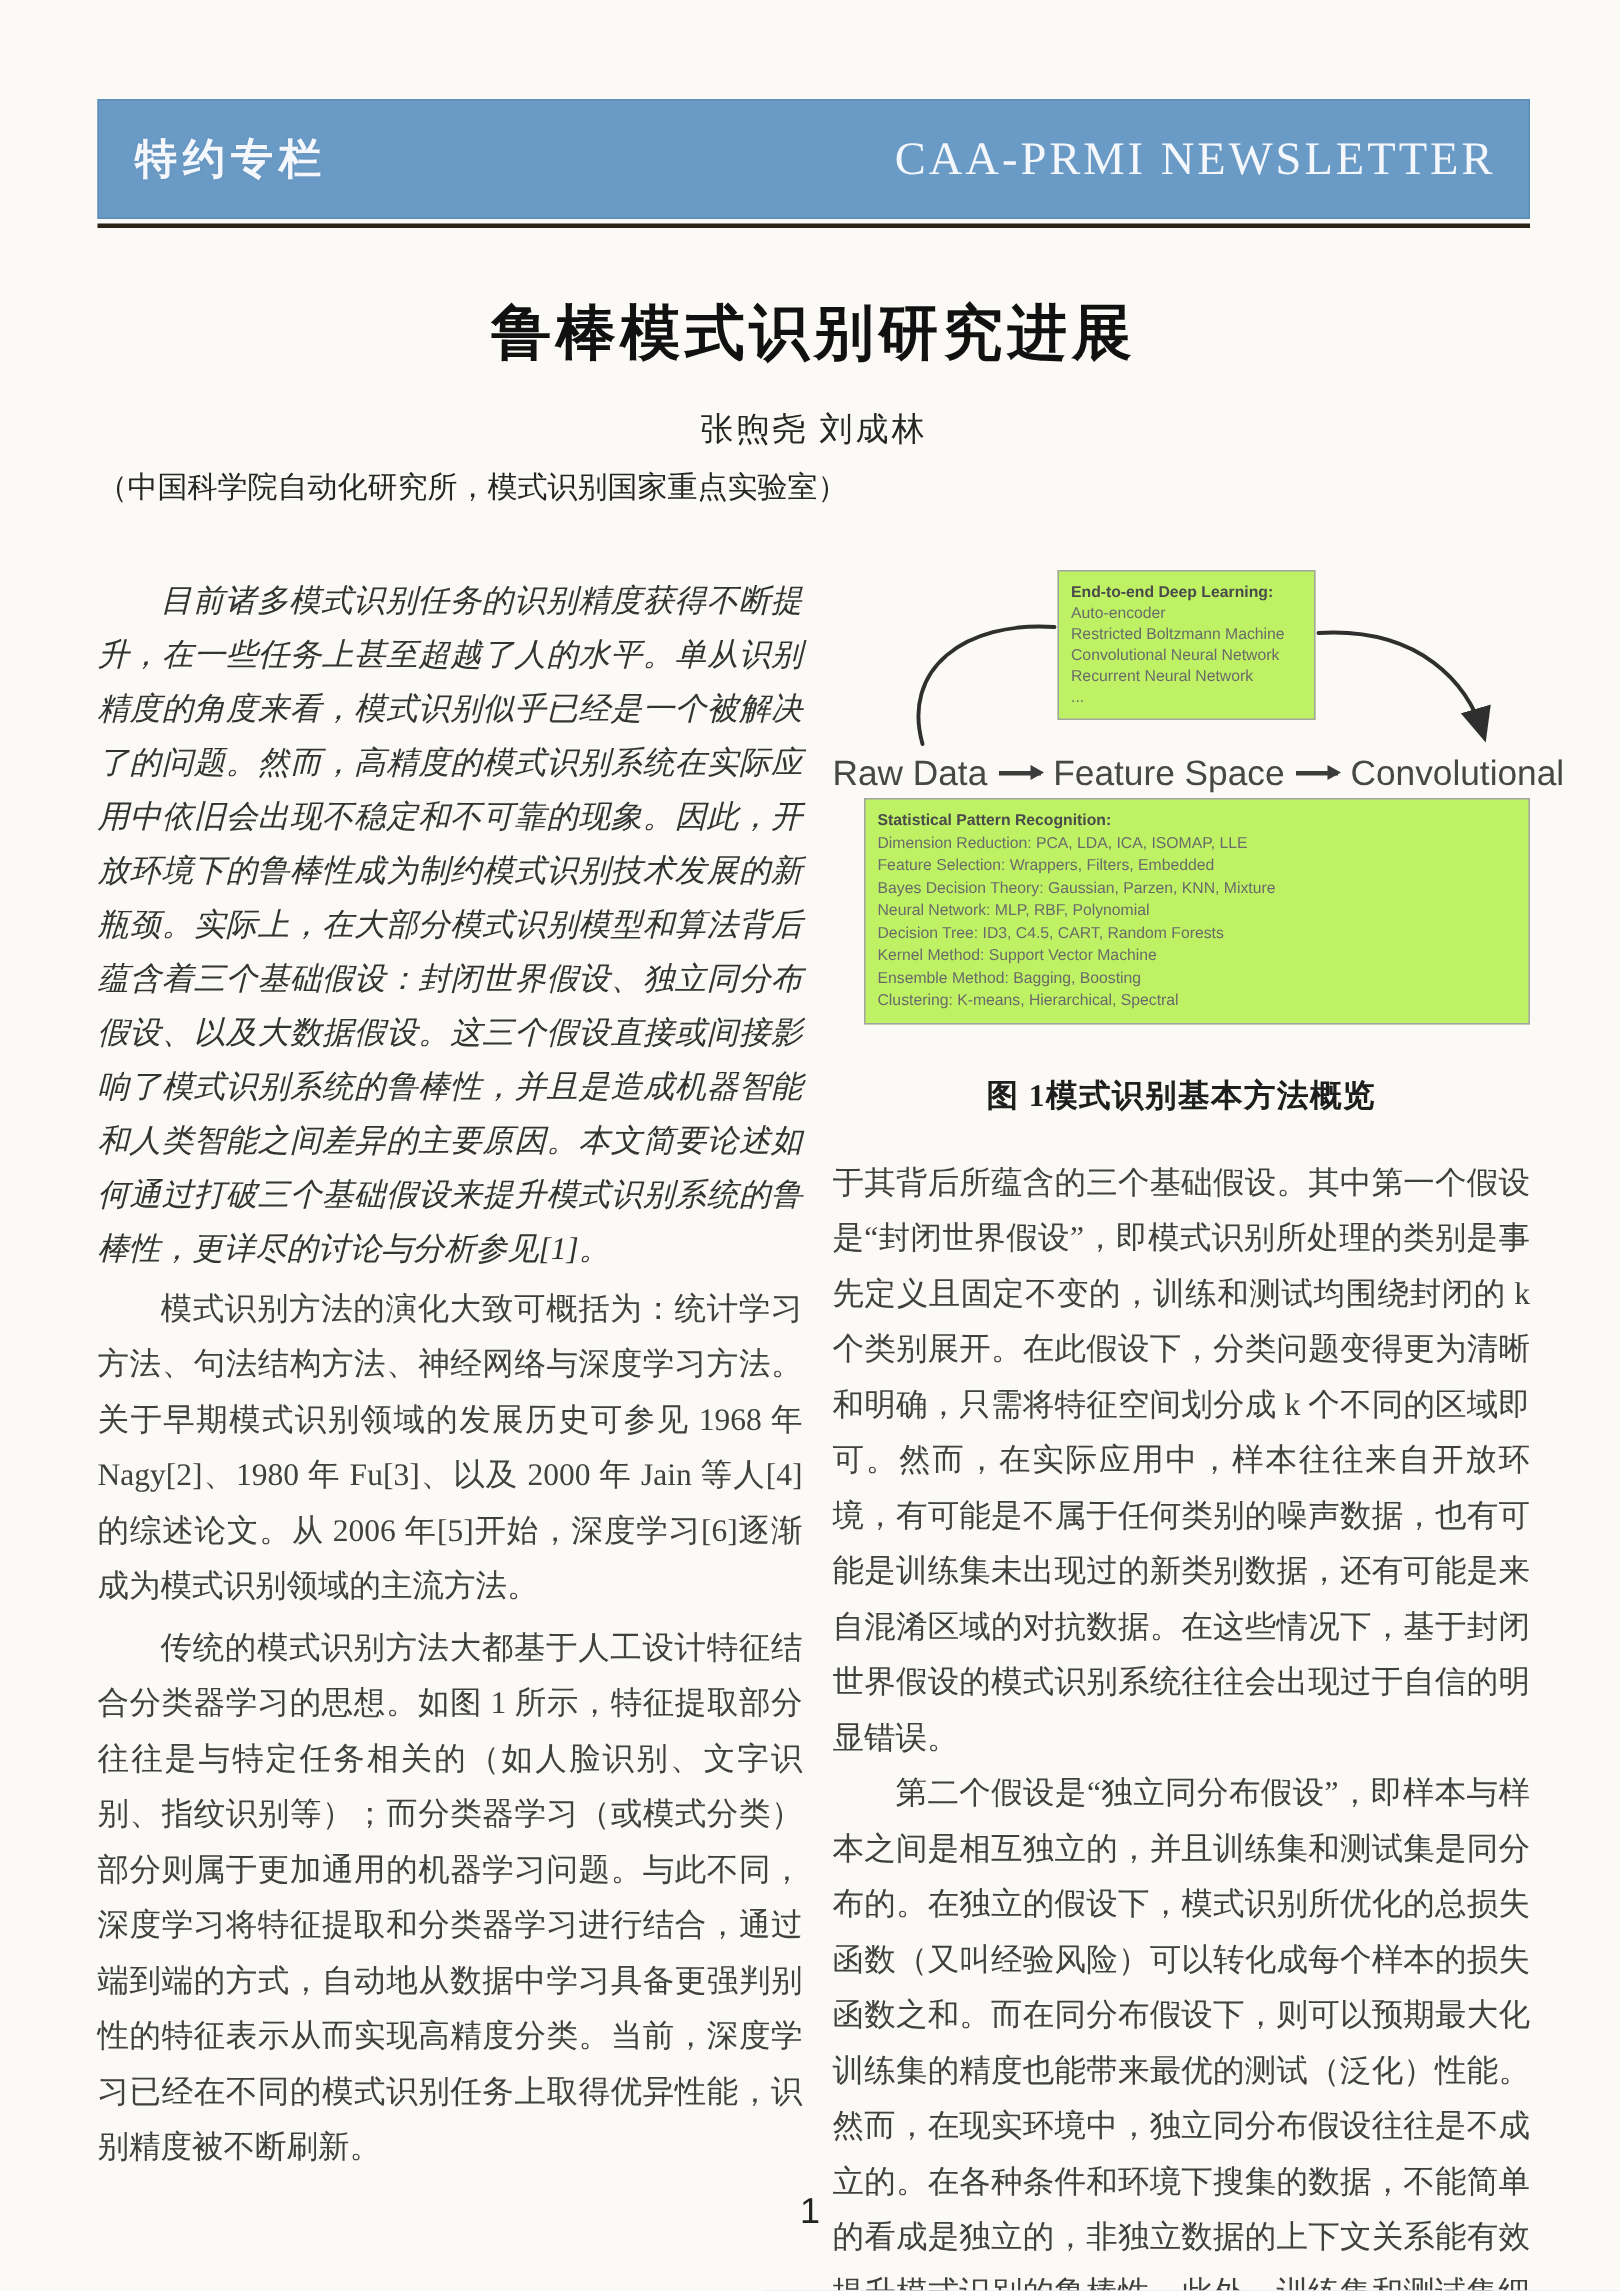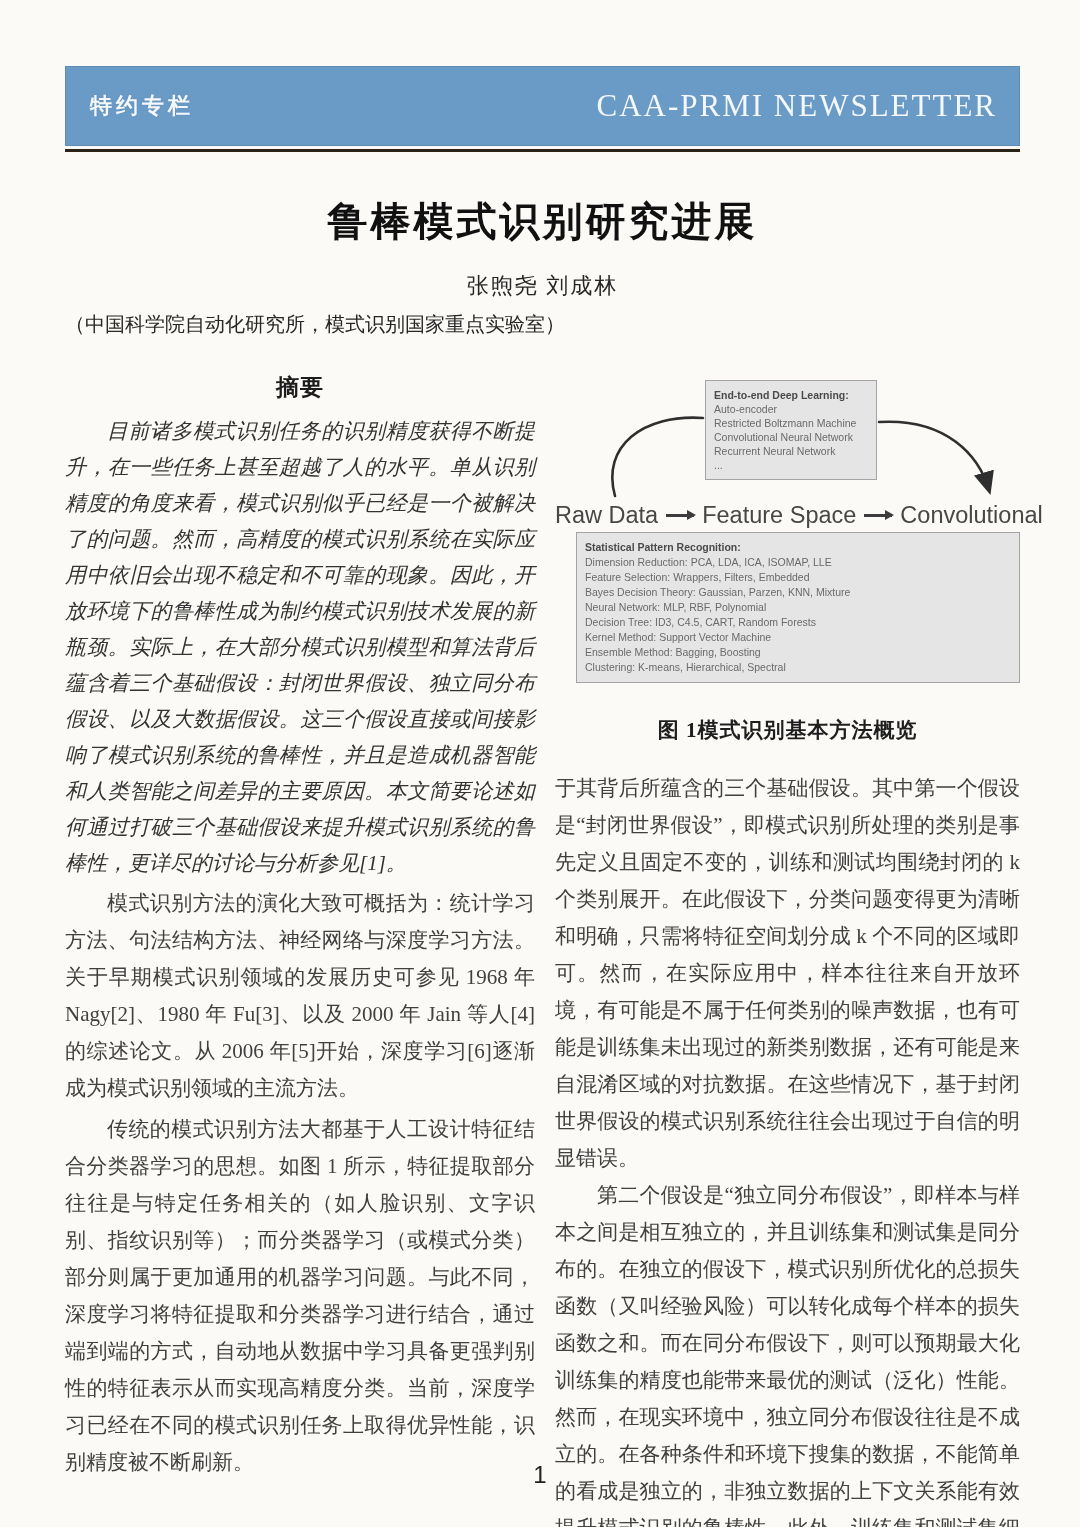--- a/index.html
+++ b/index.html
@@ -20,21 +20,21 @@
   }
   
   .banner{
     height:80px;
     background:var(--header-blue);
     border:1px solid #5d8cb5;
     display:flex;align-items:center;justify-content:space-between;
     padding:0 22px 0 24px;
   }
   .banner .col-label{
-    color:#f4f7fb;font-size:22px;font-weight:bold;letter-spacing:4px;
+    color:#f4f7fb;font-size:28px;font-weight:bold;letter-spacing:4px;
     text-shadow:0 0 2px rgba(90,130,170,.6);
   }
   .banner .nl-title{
     color:#f4f7fb;font-size:31px;letter-spacing:2px;
     font-family:"Liberation Serif","DejaVu Serif",serif;
   }
   .banner-rule{height:3px;background:var(--rule-dark);margin-top:3px;}
   
   .article-title{
     text-align:center;margin-top:42px;
@@ -67,21 +67,21 @@
   .col-left .body-text{margin-top:4px;}
   
   .figure{display:block;}
   .fig-canvas{
     position:relative;height:330px;
     font-family:"Liberation Sans","DejaVu Sans",sans-serif;
     color:var(--figure-text);
   }
   .fig-arrows{position:absolute;left:0;top:0;width:465px;height:330px;pointer-events:none;}
   .note-box{
-    border:1px solid #a3a3a3;background:#e5e5e5;
+    border:1px solid #a3a3a3;background:#bef264;
     padding:7px 8px;font-size:10.5px;line-height:14px;color:#6a6a6a;
   }
   .note-title{font-weight:bold;color:#4a4a4a;}
   .note-items{white-space:pre-line;}
   .dl-box{position:absolute;left:150px;top:8px;width:172px;}
   .flow-row{
     position:absolute;left:0;top:130px;width:465px;
     display:flex;align-items:center;
     font-size:23.5px;color:#474747;
   }
@@ -122,21 +122,20 @@
   </header>
   <div class="banner-rule"></div>
 
   <h1 class="article-title">鲁棒模式识别研究进展</h1>
   <div class="authors">张煦尧  刘成林</div>
   <div class="affiliation">（中国科学院自动化研究所，模式识别国家重点实验室）</div>
 
   <div class="columns">
 
     <div class="col-left">
-      <h2 class="abstract-heading">摘要</h2>
       <p class="abstract-text">目前诸多模式识别任务的识别精度获得不断提升，在一些任务上甚至超越了人的水平。单从识别精度的角度来看，模式识别似乎已经是一个被解决了的问题。然而，高精度的模式识别系统在实际应用中依旧会出现不稳定和不可靠的现象。因此，开放环境下的鲁棒性成为制约模式识别技术发展的新瓶颈。实际上，在大部分模式识别模型和算法背后蕴含着三个基础假设：封闭世界假设、独立同分布假设、以及大数据假设。这三个假设直接或间接影响了模式识别系统的鲁棒性，并且是造成机器智能和人类智能之间差异的主要原因。本文简要论述如何通过打破三个基础假设来提升模式识别系统的鲁棒性，更详尽的讨论与分析参见[1]。</p>
 
       <p class="body-text indent">模式识别方法的演化大致可概括为：统计学习方法、句法结构方法、神经网络与深度学习方法。关于早期模式识别领域的发展历史可参见 1968 年 Nagy[2]、1980 年 Fu[3]、以及 2000 年 Jain 等人[4]的综述论文。从 2006 年[5]开始，深度学习[6]逐渐成为模式识别领域的主流方法。</p>
       <p class="body-text indent">传统的模式识别方法大都基于人工设计特征结合分类器学习的思想。如图 1 所示，特征提取部分往往是与特定任务相关的（如人脸识别、文字识别、指纹识别等）；而分类器学习（或模式分类）部分则属于更加通用的机器学习问题。与此不同，深度学习将特征提取和分类器学习进行结合，通过端到端的方式，自动地从数据中学习具备更强判别性的特征表示从而实现高精度分类。当前，深度学习已经在不同的模式识别任务上取得优异性能，识别精度被不断刷新。</p>
 
     </div>
 
     <div class="col-right">
 
       <figure class="figure">

